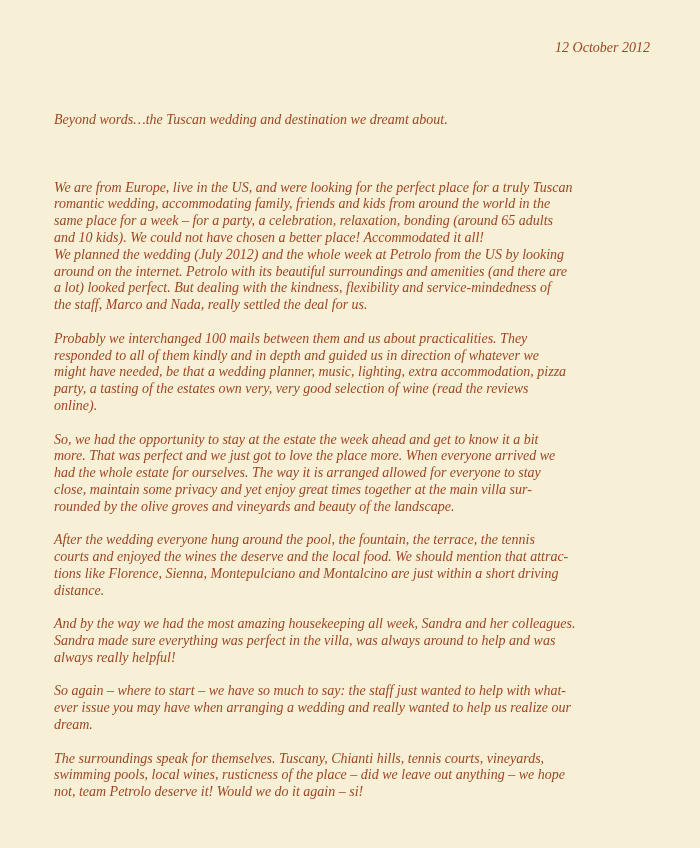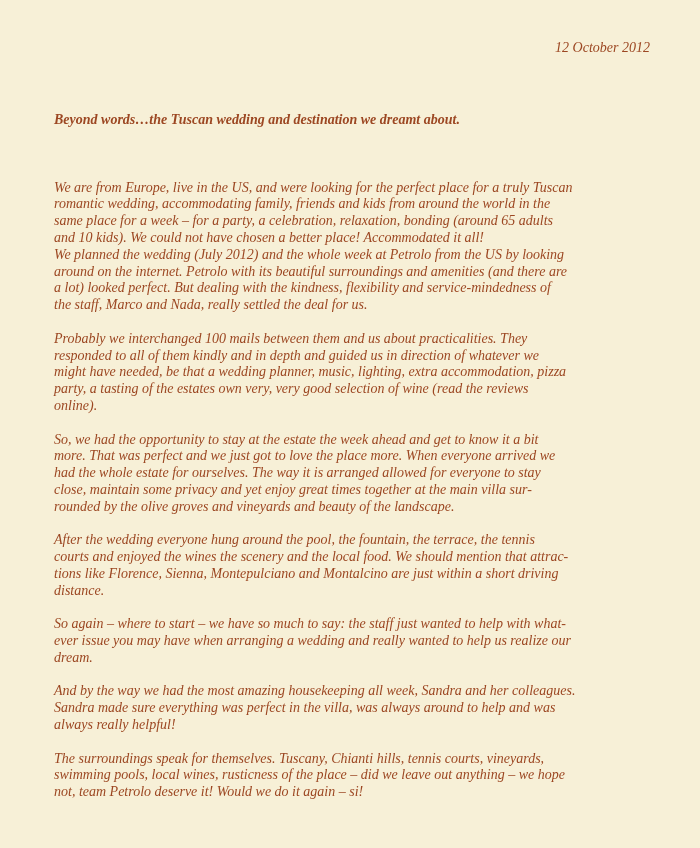--- a/index.html
+++ b/index.html
@@ -25,21 +25,21 @@
   }
   .date-line {
     text-align: right;
     margin: 0 0 22px 0;
   }
   .para {
     margin: 0 0 16.8px 0;
     white-space: pre;
   }
   .lead-line {
-    font-weight: bold;
+    font-weight: normal;
   }
 </style>
 </head>
 <body>
 
 <div class="page">
 
   <div class="date-line">12 October 2012</div>
 
   <div class="para">
@@ -61,29 +61,29 @@
 party, a tasting of the estates own very, very good selection of wine (read the reviews
 online).</div>
 
   <div class="para">So, we had the opportunity to stay at the estate the week ahead and get to know it a bit
 more. That was perfect and we just got to love the place more. When everyone arrived we
 had the whole estate for ourselves. The way it is arranged allowed for everyone to stay
 close, maintain some privacy and yet enjoy great times together at the main villa sur-
 rounded by the olive groves and vineyards and beauty of the landscape.</div>
 
   <div class="para">After the wedding everyone hung around the pool, the fountain, the terrace, the tennis
-courts and enjoyed the wines the scenery and the local food. We should mention that attrac-
+courts and enjoyed the wines the deserve and the local food. We should mention that attrac-
 tions like Florence, Sienna, Montepulciano and Montalcino are just within a short driving
 distance.</div>
+
+  <div class="para">And by the way we had the most amazing housekeeping all week, Sandra and her colleagues.
+Sandra made sure everything was perfect in the villa, was always around to help and was
+always really helpful!</div>
 
   <div class="para">So again – where to start – we have so much to say: the staff just wanted to help with what-
 ever issue you may have when arranging a wedding and really wanted to help us realize our
 dream.</div>
-
-  <div class="para">And by the way we had the most amazing housekeeping all week, Sandra and her colleagues.
-Sandra made sure everything was perfect in the villa, was always around to help and was
-always really helpful!</div>
 
   <div class="para">The surroundings speak for themselves. Tuscany, Chianti hills, tennis courts, vineyards,
 swimming pools, local wines, rusticness of the place – did we leave out anything – we hope
 not, team Petrolo deserve it! Would we do it again – si!</div>
 
 </div>
 
 </body></html>

